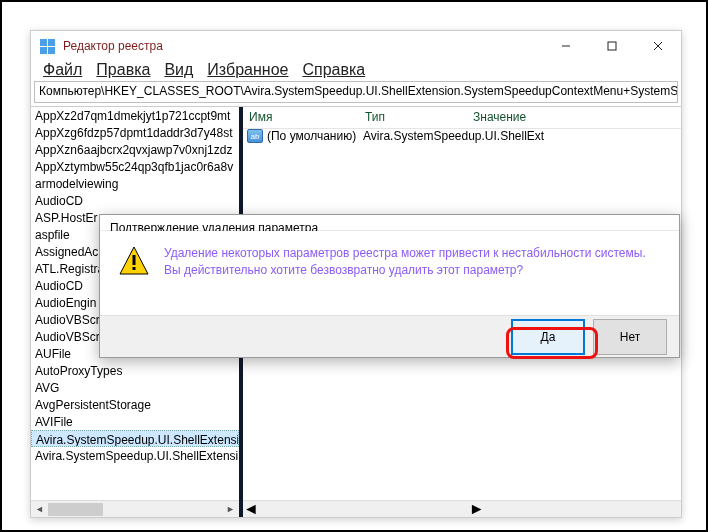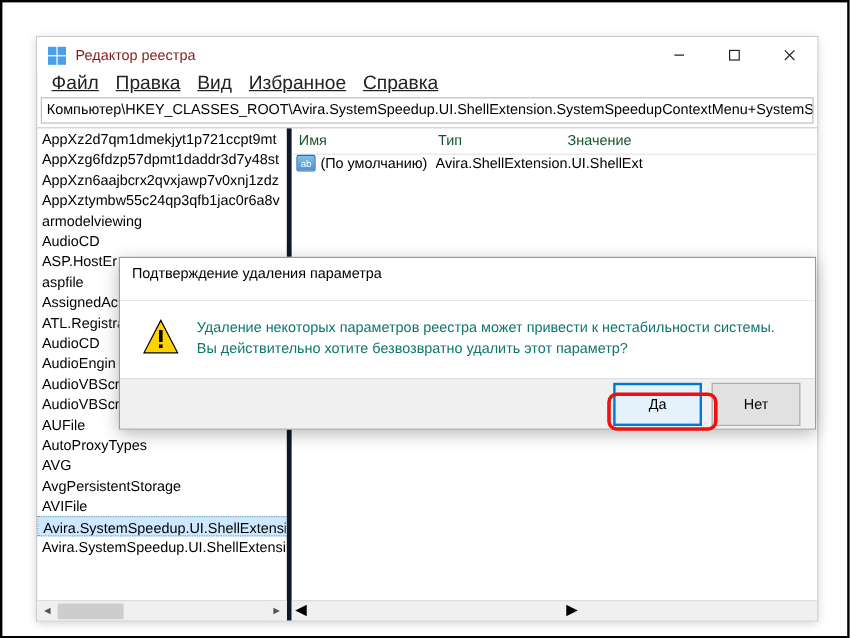--- a/index.html
+++ b/index.html
@@ -34,24 +34,24 @@
 
   .listview { flex:1; position:relative; overflow:hidden; }
   .lv-header { height:22px; display:flex; border-bottom:1px solid #e5e5e5; font-size:12px; color:#14532d; }
   .lv-col { padding:3px 6px; border-right:1px solid transparent; }
   .lv-row { display:flex; font-size:12px; height:18px; align-items:flex-start; }
   .lv-row .ico { width:16px; height:14px; margin:0 4px 0 4px; background:linear-gradient(#7ec0ee,#4a90d9); border:1px solid #2b6cb0; border-radius:2px; display:flex; align-items:center; justify-content:center; color:#fff; font-size:8px; }
   .lv-hscroll { position:absolute; bottom:0; left:0; right:0; height:17px; background:#f0f0f0; border-top:1px solid #ddd; display:flex; align-items:center; }
 
   
   .dialog { position:absolute; left:97px; top:212px; width:581px; height:144px; background:#fff; border:1px solid #9a9a9a; box-shadow:0 4px 14px rgba(0,0,0,0.3); display:flex; flex-direction:column; }
-  .dlg-title { background:#fff; height:36px; font-size:12px; padding:6px 10px; border-bottom:1px solid #e8e8e8; }
+  .dlg-title { background:#fff; height:16px; font-size:12px; padding:6px 10px; border-bottom:1px solid #e8e8e8; }
   .dlg-body { flex:1; background:#fff; display:flex; padding:14px 16px 6px 18px; }
   .warn-icon { width:32px; height:32px; margin-right:14px; flex-shrink:0; }
-  .dlg-text { font-size:12px; line-height:17px; color:#0f766e; }
+  .dlg-text { font-size:12px; line-height:17px; color:#8b5cf6; }
   .dlg-buttons { height:42px; background:#f0f0f0; display:flex; justify-content:flex-end; align-items:center; padding:0 12px; gap:8px; border-top:1px solid #dfdfdf; }
   .btn { min-width:74px; height:36px; font-size:12px; background:#e1e1e1; border:1px solid #adadad; display:flex; align-items:center; justify-content:center; }
   .btn.primary { background:#e5f1fb; border:2px solid #0078d7; }
   .highlight-ring { position:absolute; border:3px solid #e11; border-radius:8px; pointer-events:none; }
   .highlight-ring.yes { left:504px; top:325px; width:92px; height:32px; }
 </style>
 </head>
 <body>
 
 <div class="window">
@@ -129,21 +129,21 @@
     </div>
     <div class="listview">
       <div class="lv-header">
         <div class="lv-col" style="width:116px">Имя</div>
         <div class="lv-col" style="width:108px">Тип</div>
         <div class="lv-col" style="flex:1">Значение</div>
       </div>
       <div class="lv-row">
         <div class="ico">ab</div>
         <div style="width:96px">(По умолчанию)</div>
-        <div style="flex:1;white-space:nowrap;overflow:hidden">Avira.ShellExtension.UI.ShellExt</div>
+        <div style="flex:1;white-space:nowrap;overflow:hidden">Avira.SystemSpeedup.UI.ShellExt</div>
       </div>
       <div class="lv-hscroll">
         <div class="arrow">◄</div>
         <div class="track">
             <div class="thumb" style="left:0;width:210px"></div>
           </div>
         <div class="arrow">►</div>
       </div>
     </div>
   </div>

